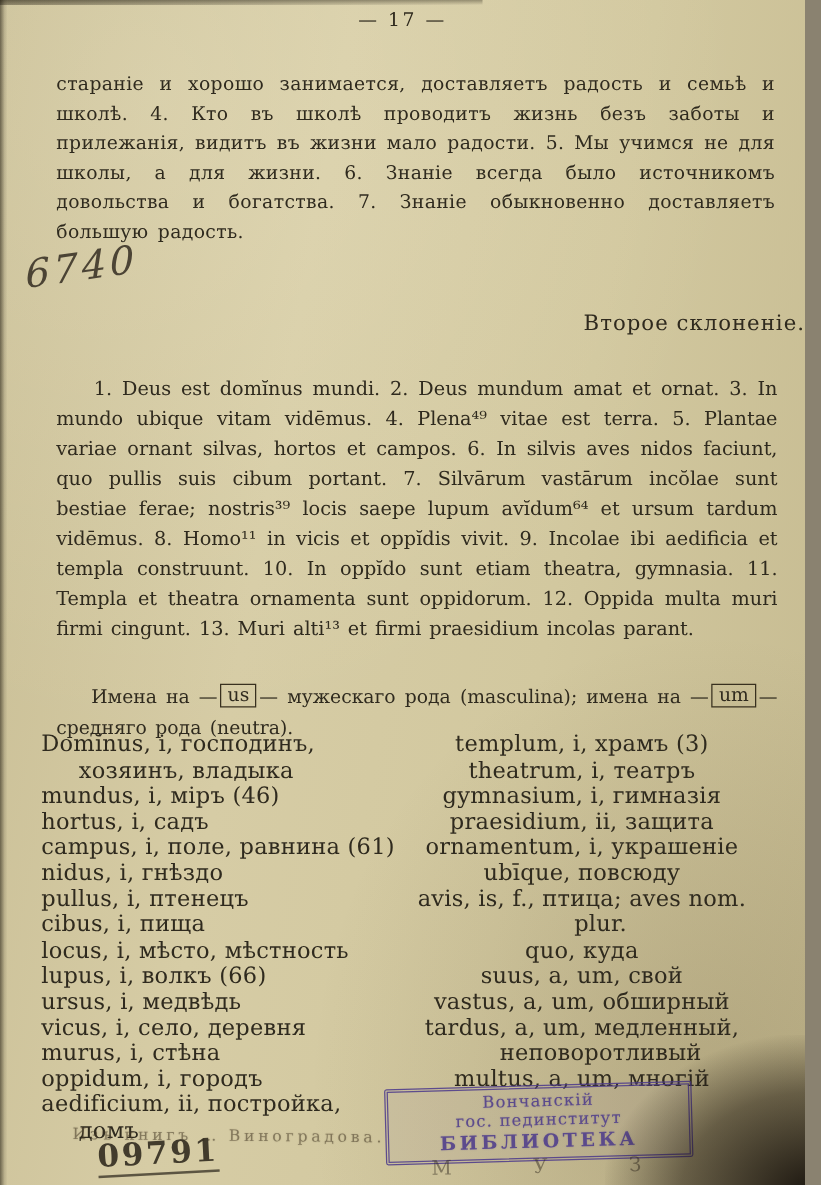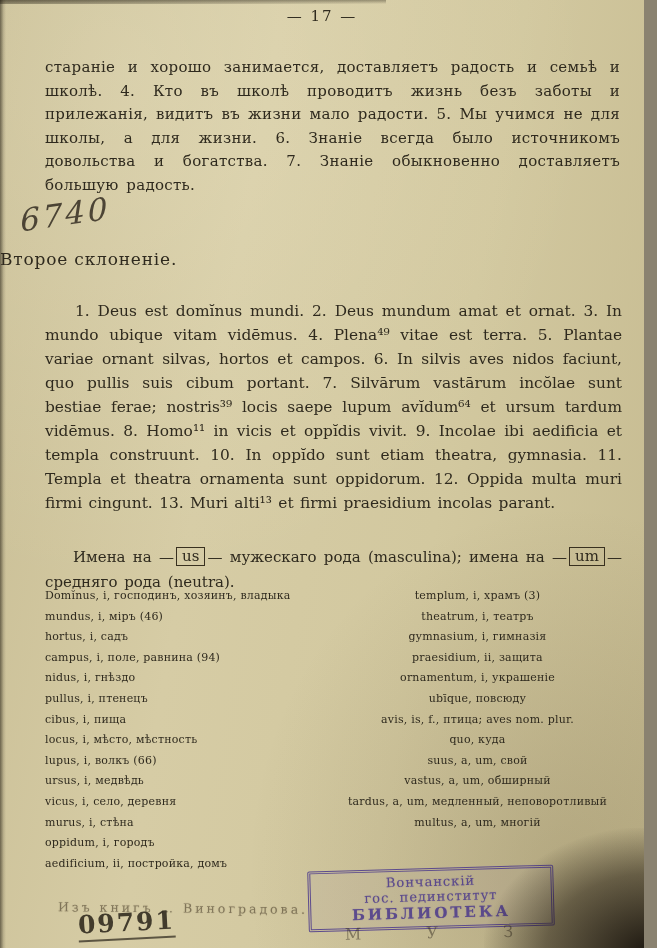--- a/index.html
+++ b/index.html
@@ -22,29 +22,29 @@
   .corner-shadow{position:absolute;right:0;bottom:0;width:160px;height:120px;
     background:radial-gradient(ellipse at 105% 105%, rgba(18,13,8,0.95), rgba(25,18,10,0.5) 45%, transparent 72%);}
   .pagenum{position:absolute;top:7px;left:0;width:100%;text-align:center;
     font-size:15px;letter-spacing:2px;}
   .para1{position:absolute;top:41px;left:45px;width:575px;
     font-size:15px;line-height:23.6px;text-align:justify;word-spacing:2.5px;letter-spacing:.3px;}
   .margin-note{position:absolute;left:20px;top:196px;
     font-size:31px;font-style:italic;letter-spacing:3px;
     transform:rotate(-8deg) skewX(-6deg);color:rgba(45,38,28,0.82);}
   .sec-head{position:absolute;top:223px;left:0;width:100%;text-align:center;font-size:16px;}
-  .sec-sub{position:absolute;top:249px;left:0;width:100%;text-align:left;font-size:17px;letter-spacing:.8px;}
+  .sec-sub{position:absolute;top:249px;left:0;width:100%;text-align:right;font-size:17px;letter-spacing:.8px;}
   .latin{position:absolute;top:285px;left:45px;width:577px;
     font-size:15.4px;line-height:23.9px;text-align:justify;text-indent:30px;word-spacing:1.5px;}
   .note{position:absolute;top:530px;left:45px;width:577px;
     font-size:15px;line-height:25px;text-align:justify;text-indent:28px;word-spacing:2px;}
   .boxed{display:inline-block;border:1.5px solid #38301f;padding:0 5px;margin:0 2px;
     line-height:17px;text-indent:0;position:relative;top:-1px;}
-  .vocab{position:absolute;top:586px;left:45px;width:580px;display:flex;
-    font-size:11px;line-height:20.6px;}
+  .vocab{position:absolute;top:586px;left:33px;width:580px;display:flex;
+    font-size:18px;line-height:20.6px;}
   .vocab-col{width:285px;}
   .vocab-col.right{width:295px;margin-left:0;text-align:center;}
   .vocab-item{padding-left:30px;text-indent:-30px;letter-spacing:.2px;}
   .owner-stamp{position:absolute;left:58px;top:901px;width:330px;
     font-size:12.5px;letter-spacing:3px;color:rgba(72,60,40,0.45);
     transform:rotate(0.6deg);white-space:nowrap;text-shadow:0 0 1px rgba(72,60,40,0.3);}
   .library-stamp{position:absolute;left:308px;top:868px;width:228px;
     border:3px double #4e3c8c;border-radius:2px;padding:3px 6px 4px;
     transform:rotate(-1.6deg);color:#4e3c8c;text-align:center;
     background:rgba(120,100,170,0.07);opacity:.88;
@@ -75,21 +75,21 @@
 
   <p class="latin">1. Deus est domĭnus mundi. 2. Deus mundum amat et ornat. 3. In mundo ubique vitam vidēmus. 4. Plena⁴⁹ vitae est terra. 5. Plantae variae ornant silvas, hortos et campos. 6. In silvis aves nidos faciunt, quo pullis suis cibum portant. 7. Silvārum vastārum incŏlae sunt bestiae ferae; nostris³⁹ locis saepe lupum avĭdum⁶⁴ et ursum tardum vidēmus. 8. Homo¹¹ in vicis et oppĭdis vivit. 9. Incolae ibi aedificia et templa construunt. 10. In oppĭdo sunt etiam theatra, gymnasia. 11. Templa et theatra ornamenta sunt oppidorum. 12. Oppida multa muri firmi cingunt. 13. Muri alti¹³ et firmi praesidium incolas parant.</p>
 
   <p class="note"><span>Имена на —</span><span class="boxed">us</span><span>— мужескаго рода (masculina); имена на —</span><span class="boxed">um</span><span>— средняго рода (neutra).</span></p>
 
   <div class="vocab">
     <div class="vocab-col">
         <div class="vocab-item">Domĭnus, i, господинъ, хозяинъ, владыка</div>
         <div class="vocab-item">mundus, i, міръ (46)</div>
         <div class="vocab-item">hortus, i, садъ</div>
-        <div class="vocab-item">campus, i, поле, равнина (94)</div>
+        <div class="vocab-item">campus, i, поле, равнина (61)</div>
         <div class="vocab-item">nidus, i, гнѣздо</div>
         <div class="vocab-item">pullus, i, птенецъ</div>
         <div class="vocab-item">cibus, i, пища</div>
         <div class="vocab-item">locus, i, мѣсто, мѣстность</div>
         <div class="vocab-item">lupus, i, волкъ (66)</div>
         <div class="vocab-item">ursus, i, медвѣдь</div>
         <div class="vocab-item">vicus, i, село, деревня</div>
         <div class="vocab-item">murus, i, стѣна</div>
         <div class="vocab-item">oppidum, i, городъ</div>
         <div class="vocab-item">aedificium, ii, постройка, домъ</div>

